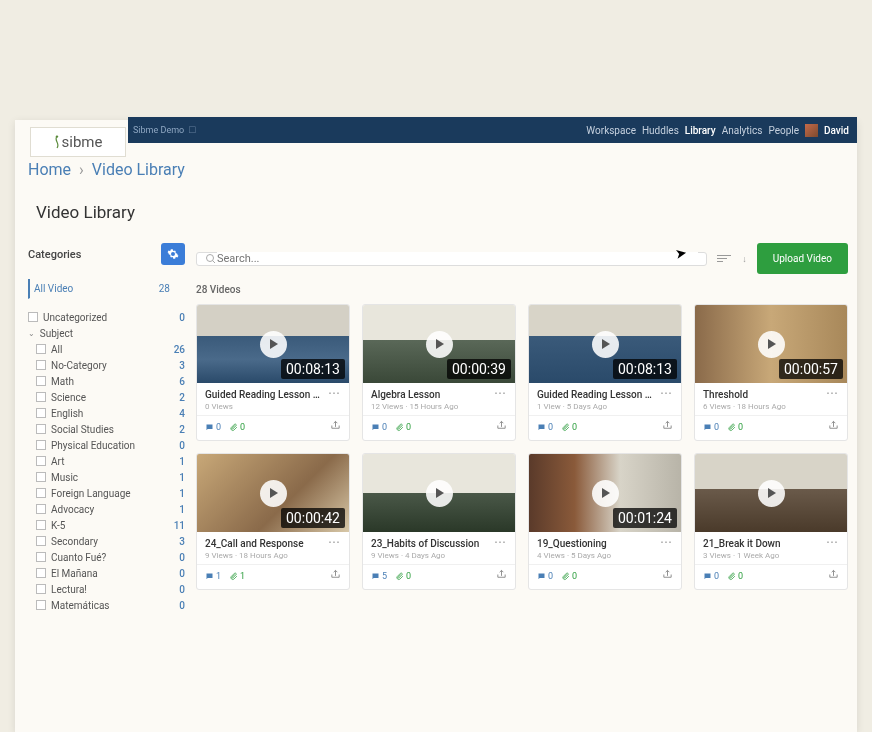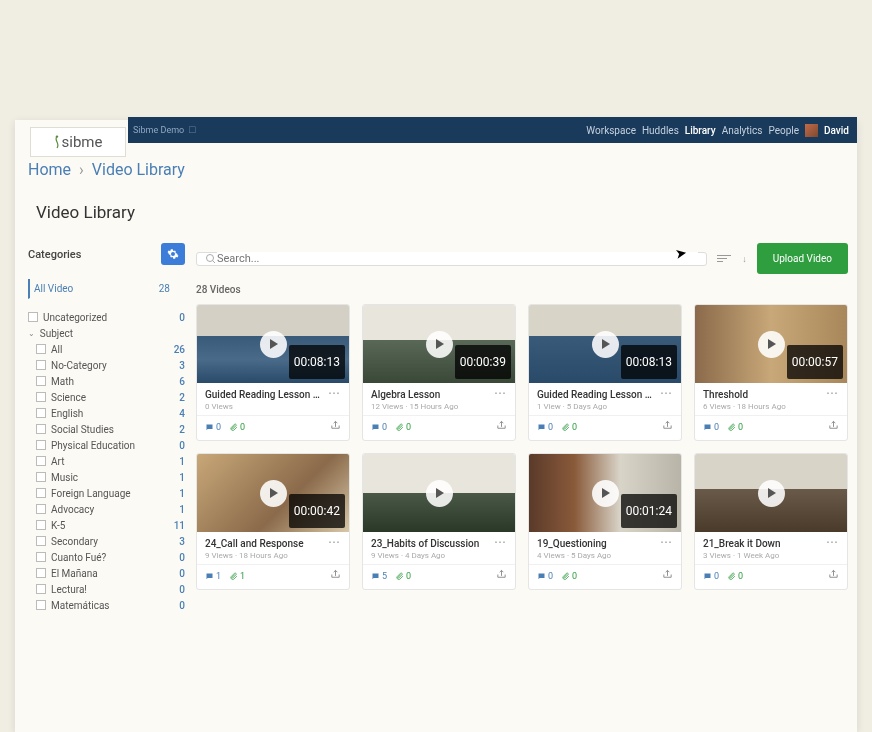--- a/index.html
+++ b/index.html
@@ -53,21 +53,21 @@
 .sortbtn span:nth-child(1){width:14px}.sortbtn span:nth-child(2){width:10px}.sortbtn span:nth-child(3){width:6px}
 .sortarrow { font-size:9px; color:#999; margin-left:-5px; }
 .uploadbtn { background:#2e9e3f; color:#fff; font-size:10px; padding:10px 16px; border-radius:3px; cursor:pointer; border:none; }
 .count { font-size:10px; color:#666; margin-bottom:9px; font-weight:500; }
 
 .grid { display:grid; grid-template-columns:repeat(4,1fr); gap:12px; }
 .card { background:#fff; border:1px solid #e5e5e5; border-radius:3px; overflow:hidden; }
 .thumb { height:78px; position:relative; display:flex; align-items:center; justify-content:center; }
 .play { width:27px; height:27px; border-radius:50%; background:rgba(255,255,255,.88); display:flex; align-items:center; justify-content:center; cursor:pointer; }
 .play::after { content:""; border-left:8px solid #555; border-top:5px solid transparent; border-bottom:5px solid transparent; margin-left:2px; }
-.dur { position:absolute; bottom:4px; right:4px; background:rgba(0,0,0,.75); color:#fff; font-size:12px; padding:10px 5px; border-radius:2px; }
+.dur { position:absolute; bottom:4px; right:4px; background:rgba(0,0,0,.75); color:#fff; font-size:14px; padding:2px 5px; border-radius:2px; }
 .cardbody { padding:6px 8px 4px; }
 .titlerow { display:flex; justify-content:space-between; align-items:flex-start; }
 .vtitle { font-size:10px; font-weight:500; color:#333; white-space:nowrap; overflow:hidden; text-overflow:ellipsis; max-width:120px; }
 .dots { color:#999; font-size:12px; cursor:pointer; letter-spacing:1px; line-height:8px; }
 .meta { font-size:8px; color:#aaa; margin-top:2px; }
 .cardfoot { display:flex; align-items:center; justify-content:space-between; padding:4px 8px 6px; font-size:9px; border-top:1px solid #f0f0f0; }
 .stats { display:flex; gap:8px; }
 .stat { display:flex; align-items:center; gap:2px; color:#4a7fb5; }
 .stat.green { color:#2e9e3f; }
 .share { color:#888; cursor:pointer; font-size:11px; }

